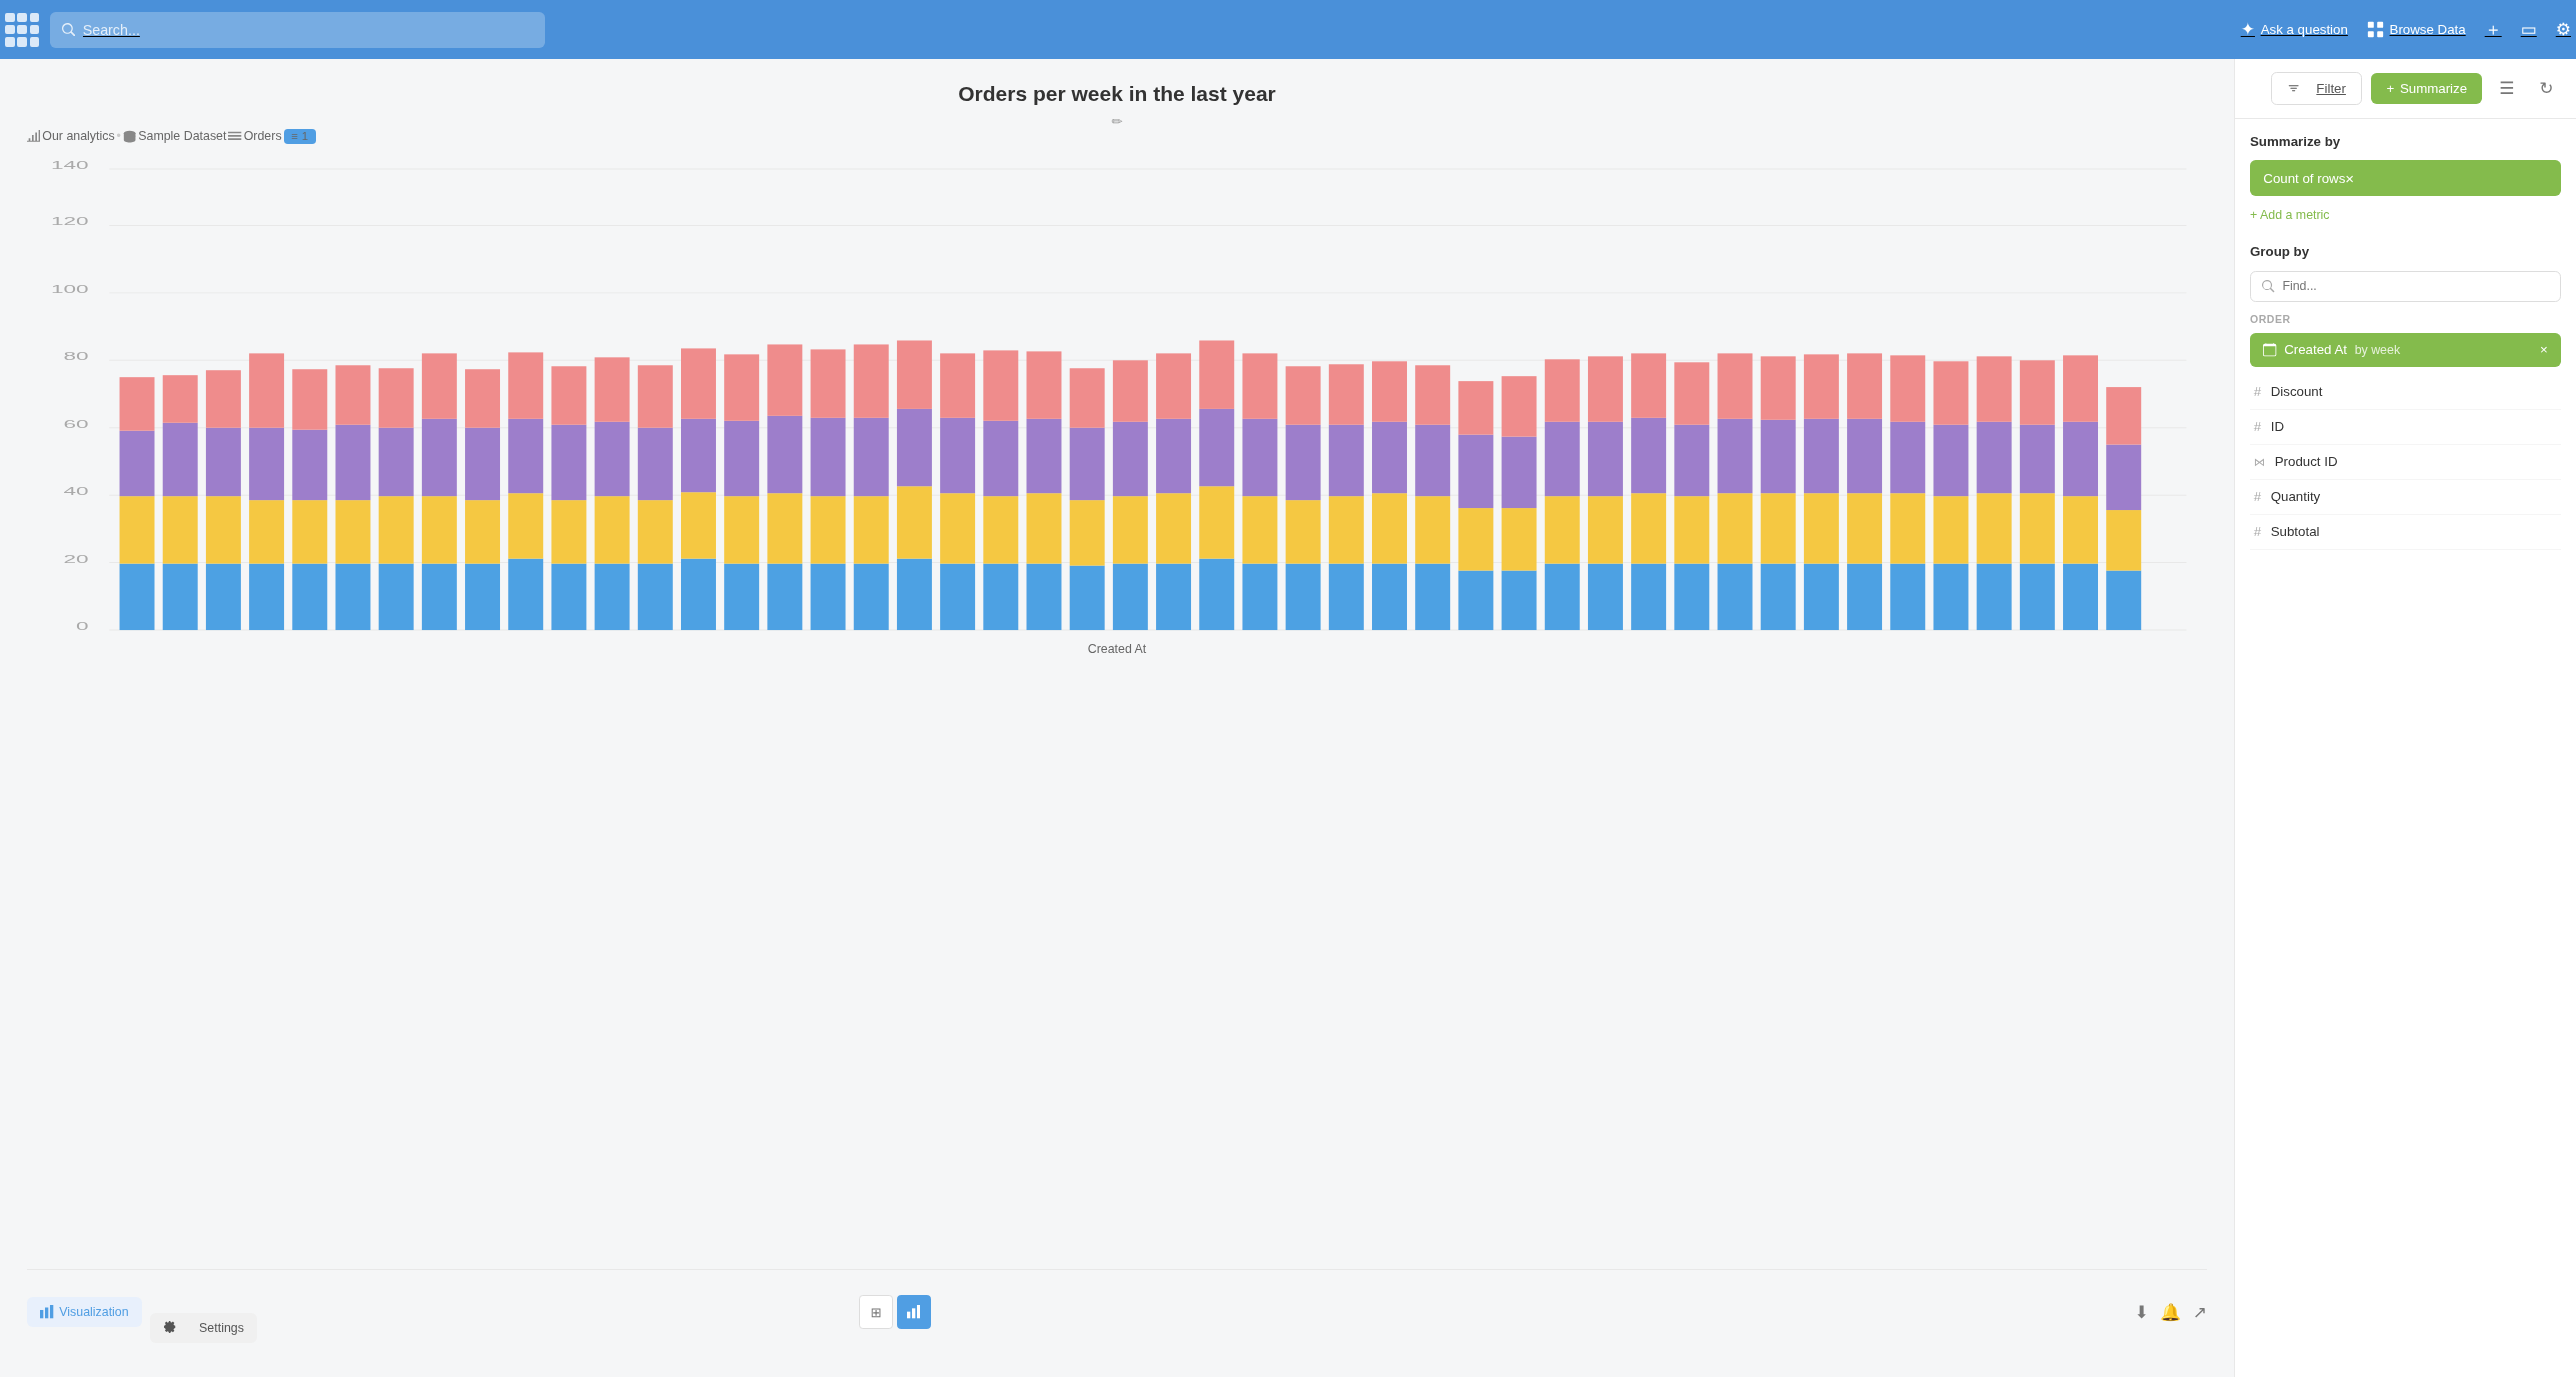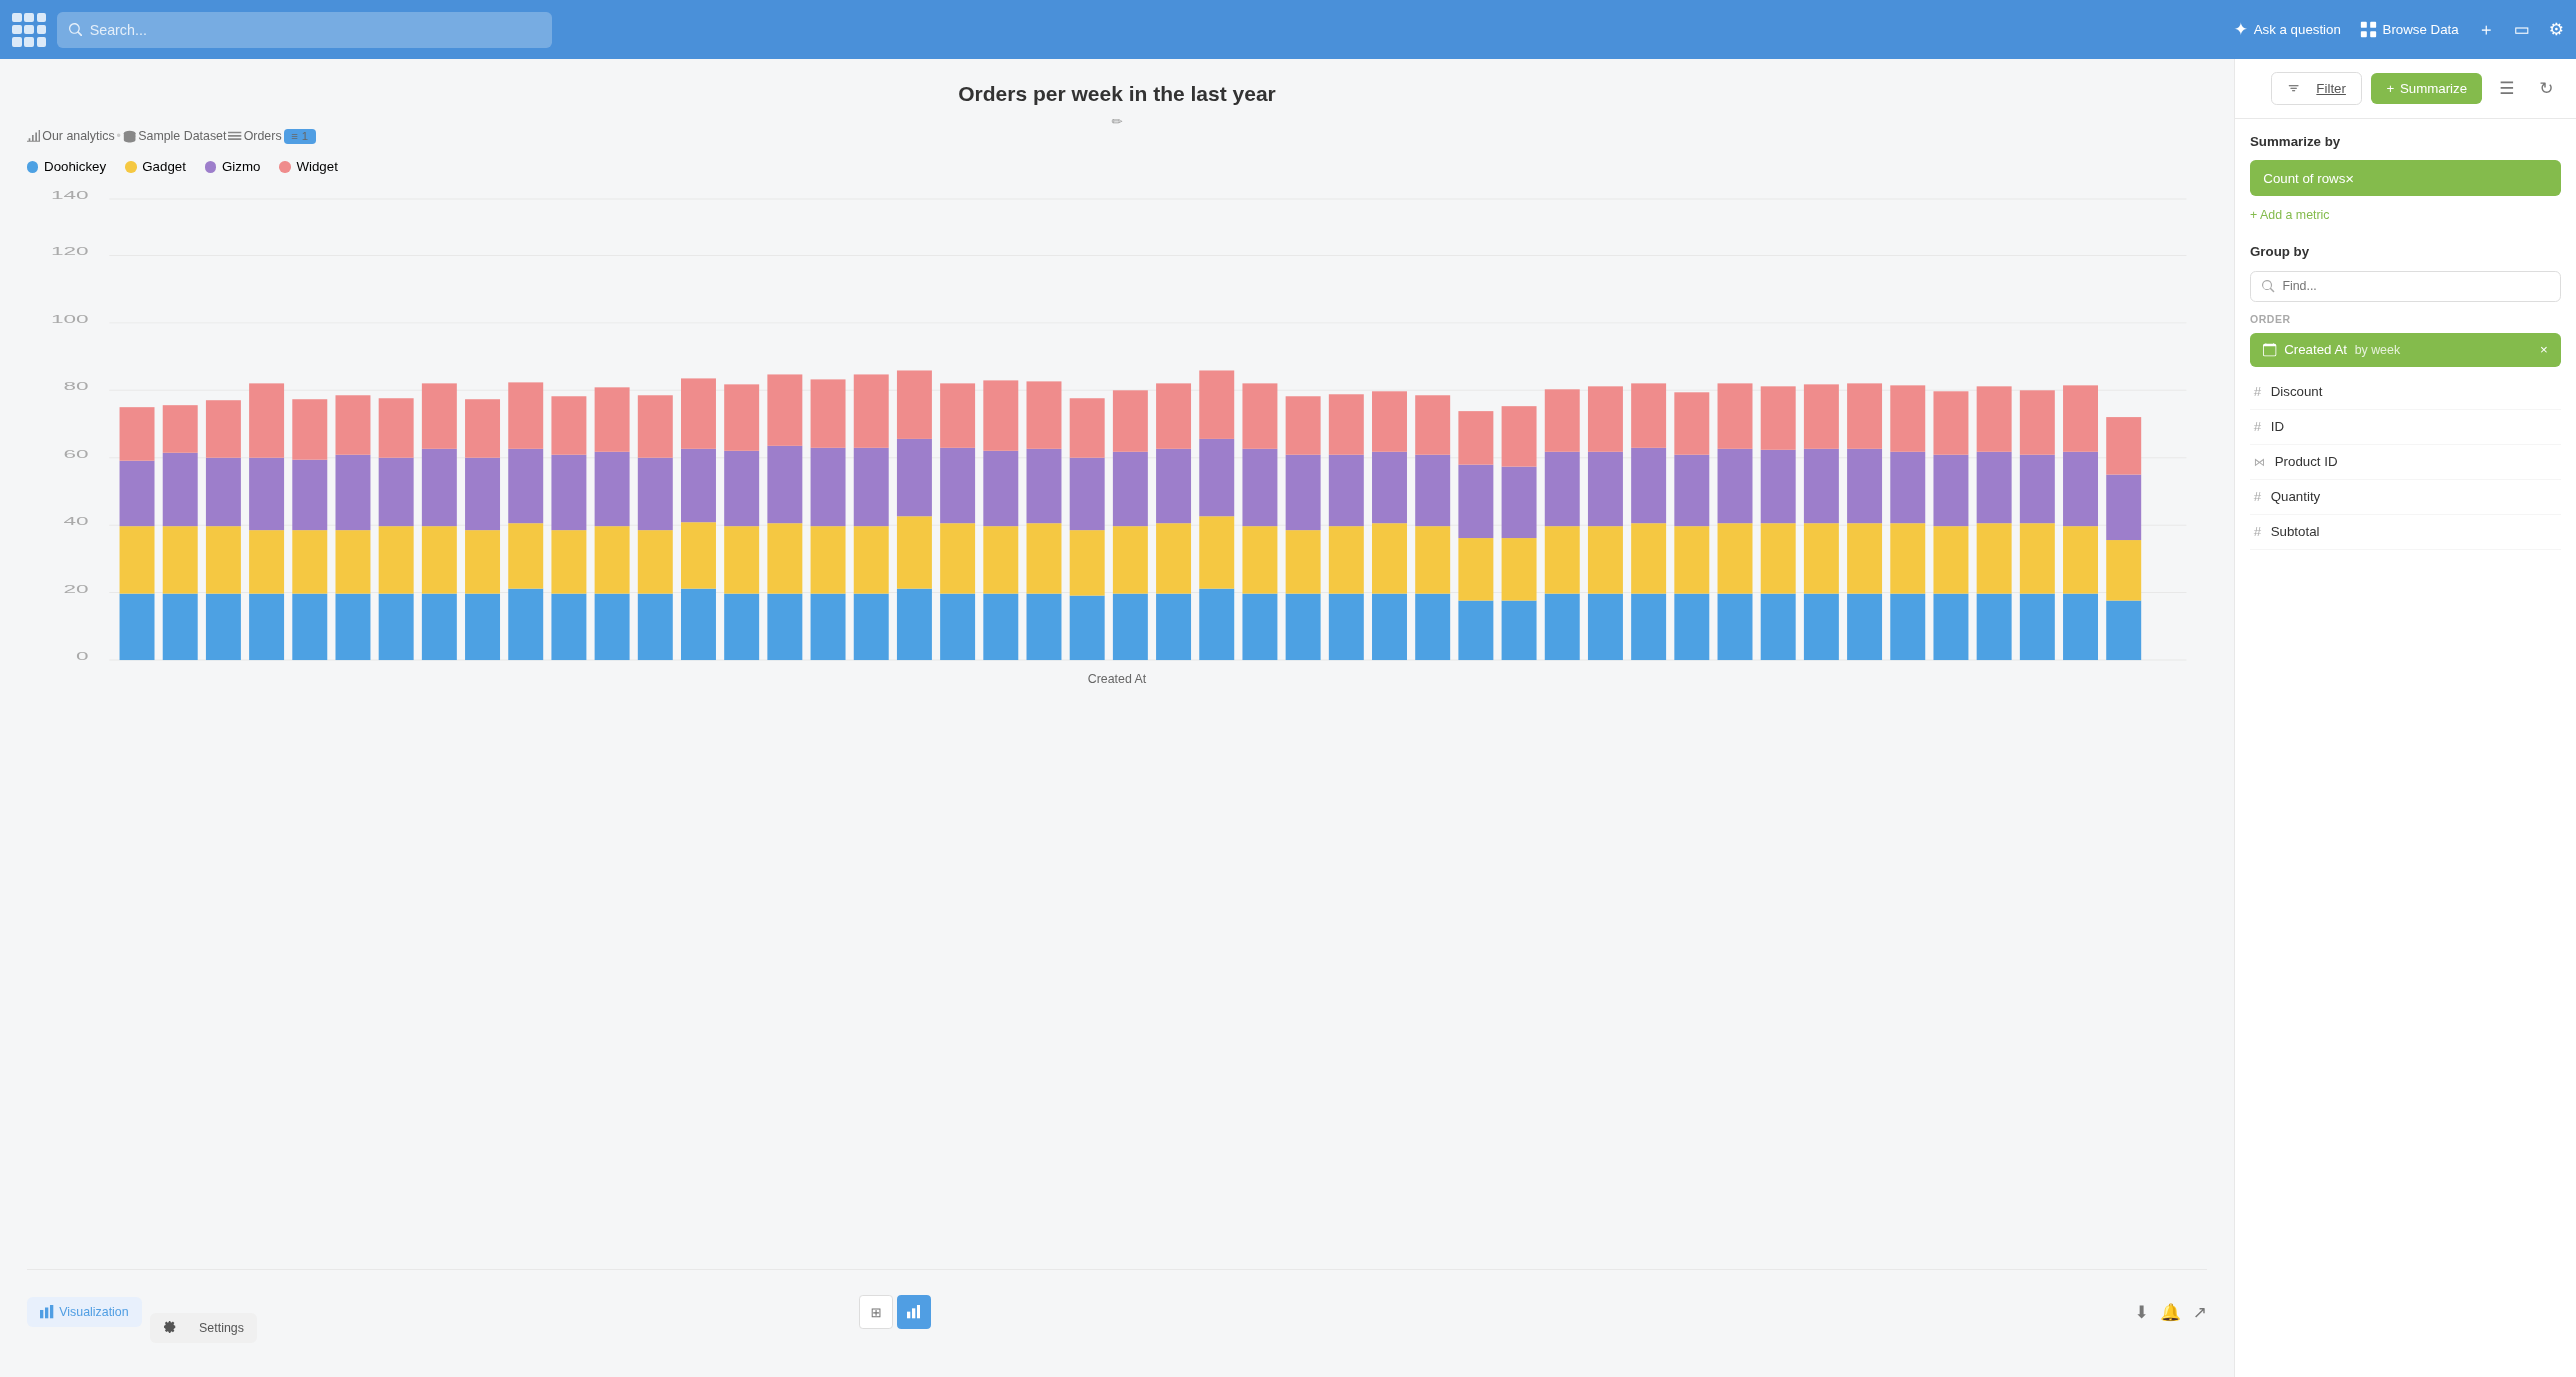--- a/index.html
+++ b/index.html
@@ -4,22 +4,23 @@
   <style>
     * { box-sizing: border-box; margin: 0; padding: 0; }
     body { font-family: -apple-system, BlinkMacSystemFont, 'Segoe UI', sans-serif; background: #f5f6f7; }
 
     
     .header {
       background: #4a90d9;
       height: 59px;
       display: flex;
       align-items: center;
-      padding: 0 12px;
+      padding: 0 5px;
       gap: 11.4px;
+      text-decoration: underline;
     }
     .header-logo {
       width: 34px; height: 34px;
       display: grid; grid-template-columns: repeat(3,9.5px); gap:2.9px;
       flex-shrink: 0;
     }
     .header-logo span {
       width:9.5px; height:9.5px; background: rgba(255,255,255,0.8); border-radius:1.9px;
     }
     .header-search {
@@ -311,38 +312,20 @@
           <path d="M0 2h16v2H0zm0 4h16v2H0zm0 4h16v2H0z"></path>
         </svg>
         <span>Orders</span>
         <div class="filter-badge">
           <span>≡</span>
           <span>1</span>
         </div>
       </div>
     </div>
 
-    <div class="legend">
-      <div class="legend-item">
-        <div class="legend-dot" style="background:#4da1e3;"></div>
-        <span>Doohickey</span>
-      </div>
-      <div class="legend-item">
-        <div class="legend-dot" style="background:#f5c842;"></div>
-        <span>Gadget</span>
-      </div>
-      <div class="legend-item">
-        <div class="legend-dot" style="background:#9d7ecb;"></div>
-        <span>Gizmo</span>
-      </div>
-      <div class="legend-item">
-        <div class="legend-dot" style="background:#ef8c8c;"></div>
-        <span>Widget</span>
-      </div>
-    </div>
 
     <div class="chart-container">
       <svg class="chart-svg" viewBox="0 0 1060 480" preserveAspectRatio="none">
 
         <text x="30" y="475" font-size="11" fill="#aaa" text-anchor="end">0</text>
         <text x="30" y="407" font-size="11" fill="#aaa" text-anchor="end">20</text>
         <text x="30" y="339" font-size="11" fill="#aaa" text-anchor="end">40</text>
         <text x="30" y="271" font-size="11" fill="#aaa" text-anchor="end">60</text>
         <text x="30" y="203" font-size="11" fill="#aaa" text-anchor="end">80</text>
         <text x="30" y="135" font-size="11" fill="#aaa" text-anchor="end">100</text>

